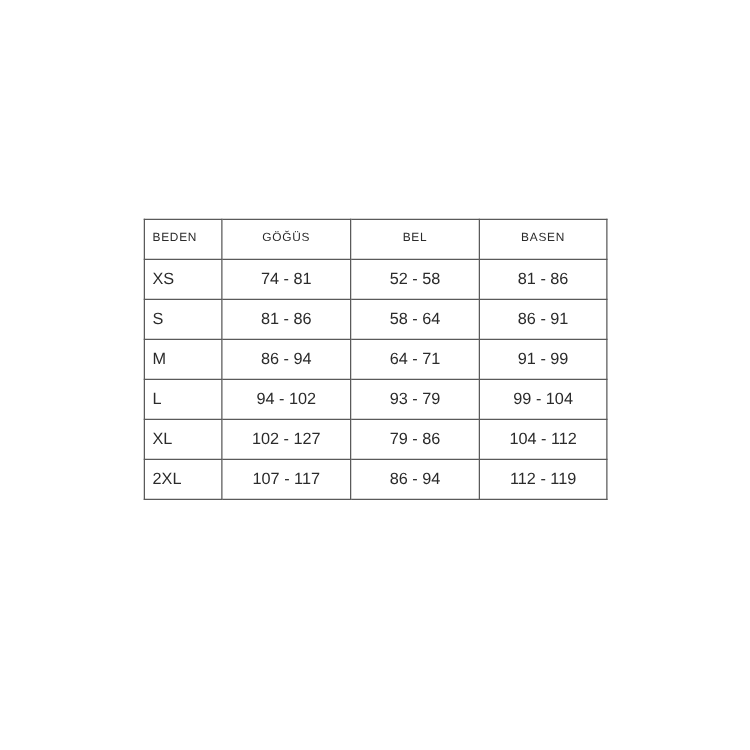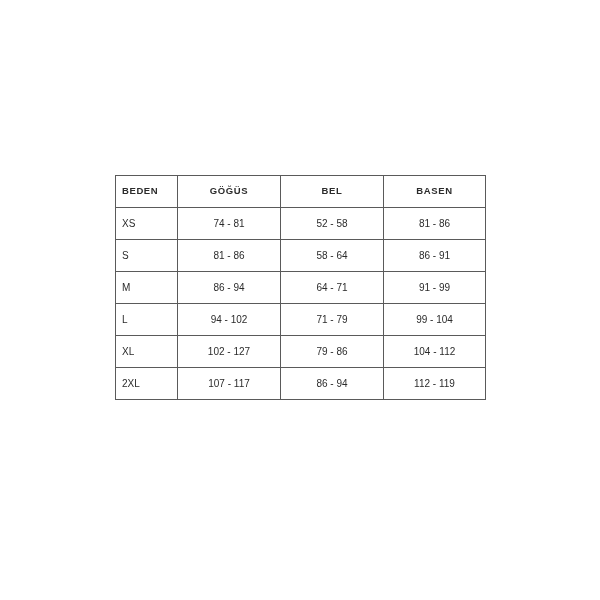--- a/index.html
+++ b/index.html
@@ -27,27 +27,27 @@
   }
   table.size-table {
     border-collapse: collapse;
     width: 370px;
     table-layout: fixed;
   }
   table.size-table th,
   table.size-table td {
     border: 1px solid #5a5a5a;
     height: 31px;
-    font-size: 10px;
+    font-size: 13px;
     color: #2b2b2b;
     padding: 0 6px;
     line-height: 1.1;
   }
   table.size-table th {
-    font-weight: bold;
+    font-weight: normal;
     letter-spacing: 0.6px;
     font-size: 9.5px;
   }
   
   col.c0 { width: 62px; }
   col.c1 { width: 103px; }
   col.c2 { width: 103px; }
   col.c3 { width: 102px; }
 
   
@@ -93,21 +93,21 @@
         </tr>
         <tr>
           <td class="label-cell">M</td>
           <td class="value-cell">86 - 94</td>
           <td class="value-cell">64 - 71</td>
           <td class="value-cell">91 - 99</td>
         </tr>
         <tr>
           <td class="label-cell">L</td>
           <td class="value-cell">94 - 102</td>
-          <td class="value-cell">71 - 79</td>
+          <td class="value-cell">93 - 79</td>
           <td class="value-cell">99 - 104</td>
         </tr>
         <tr>
           <td class="label-cell">XL</td>
           <td class="value-cell">102 - 127</td>
           <td class="value-cell">79 - 86</td>
           <td class="value-cell">104 - 112</td>
         </tr>
         <tr>
           <td class="label-cell">2XL</td>

